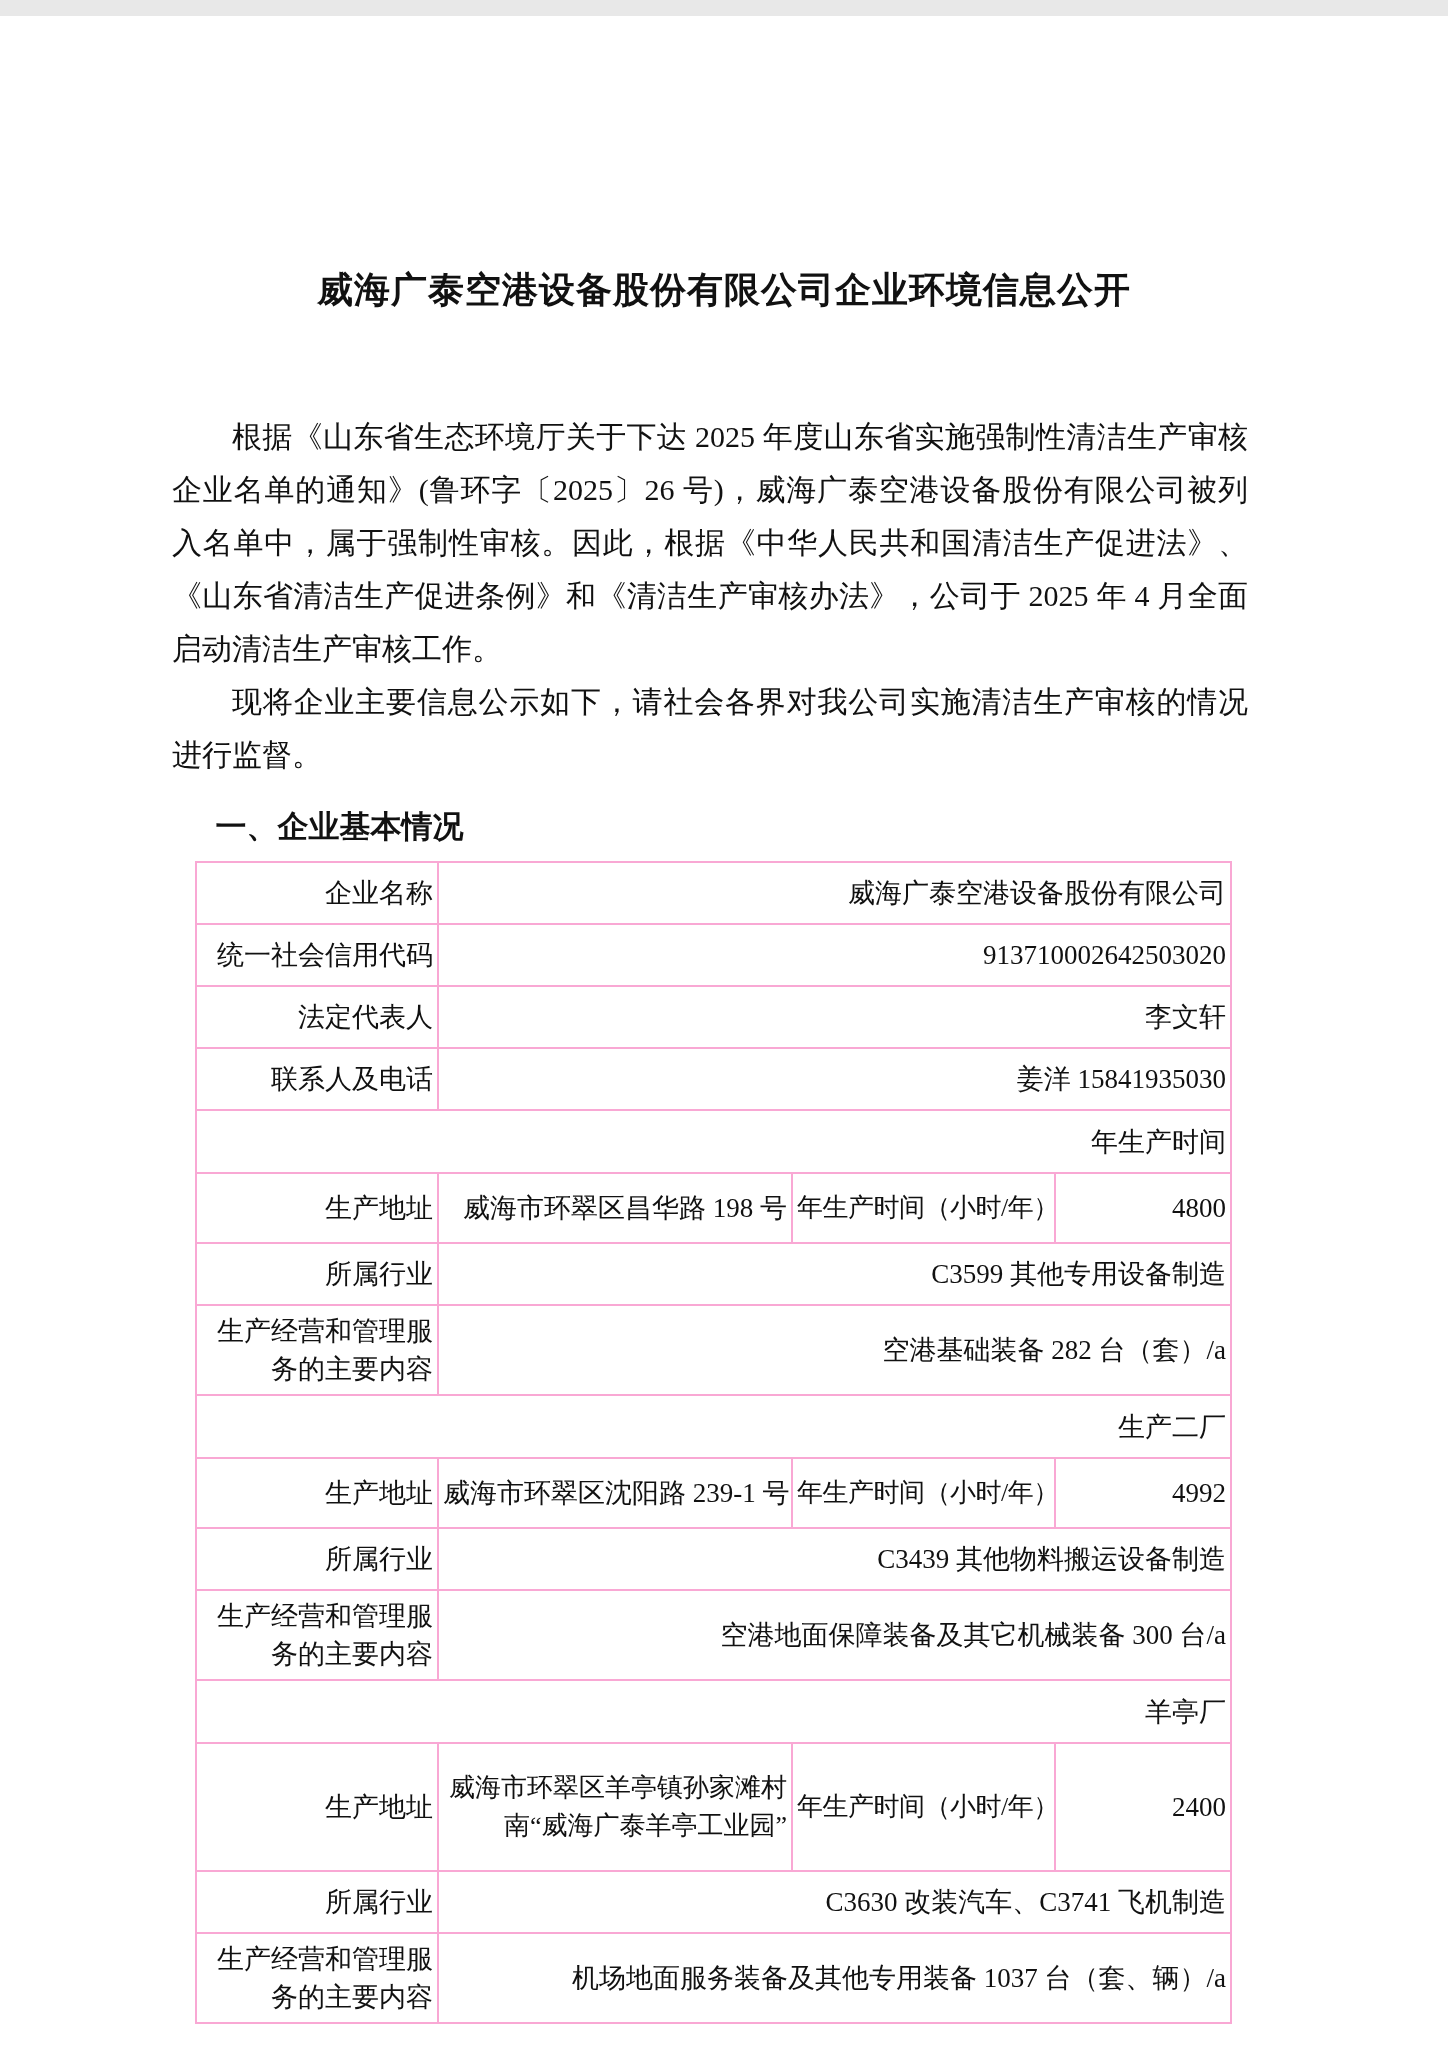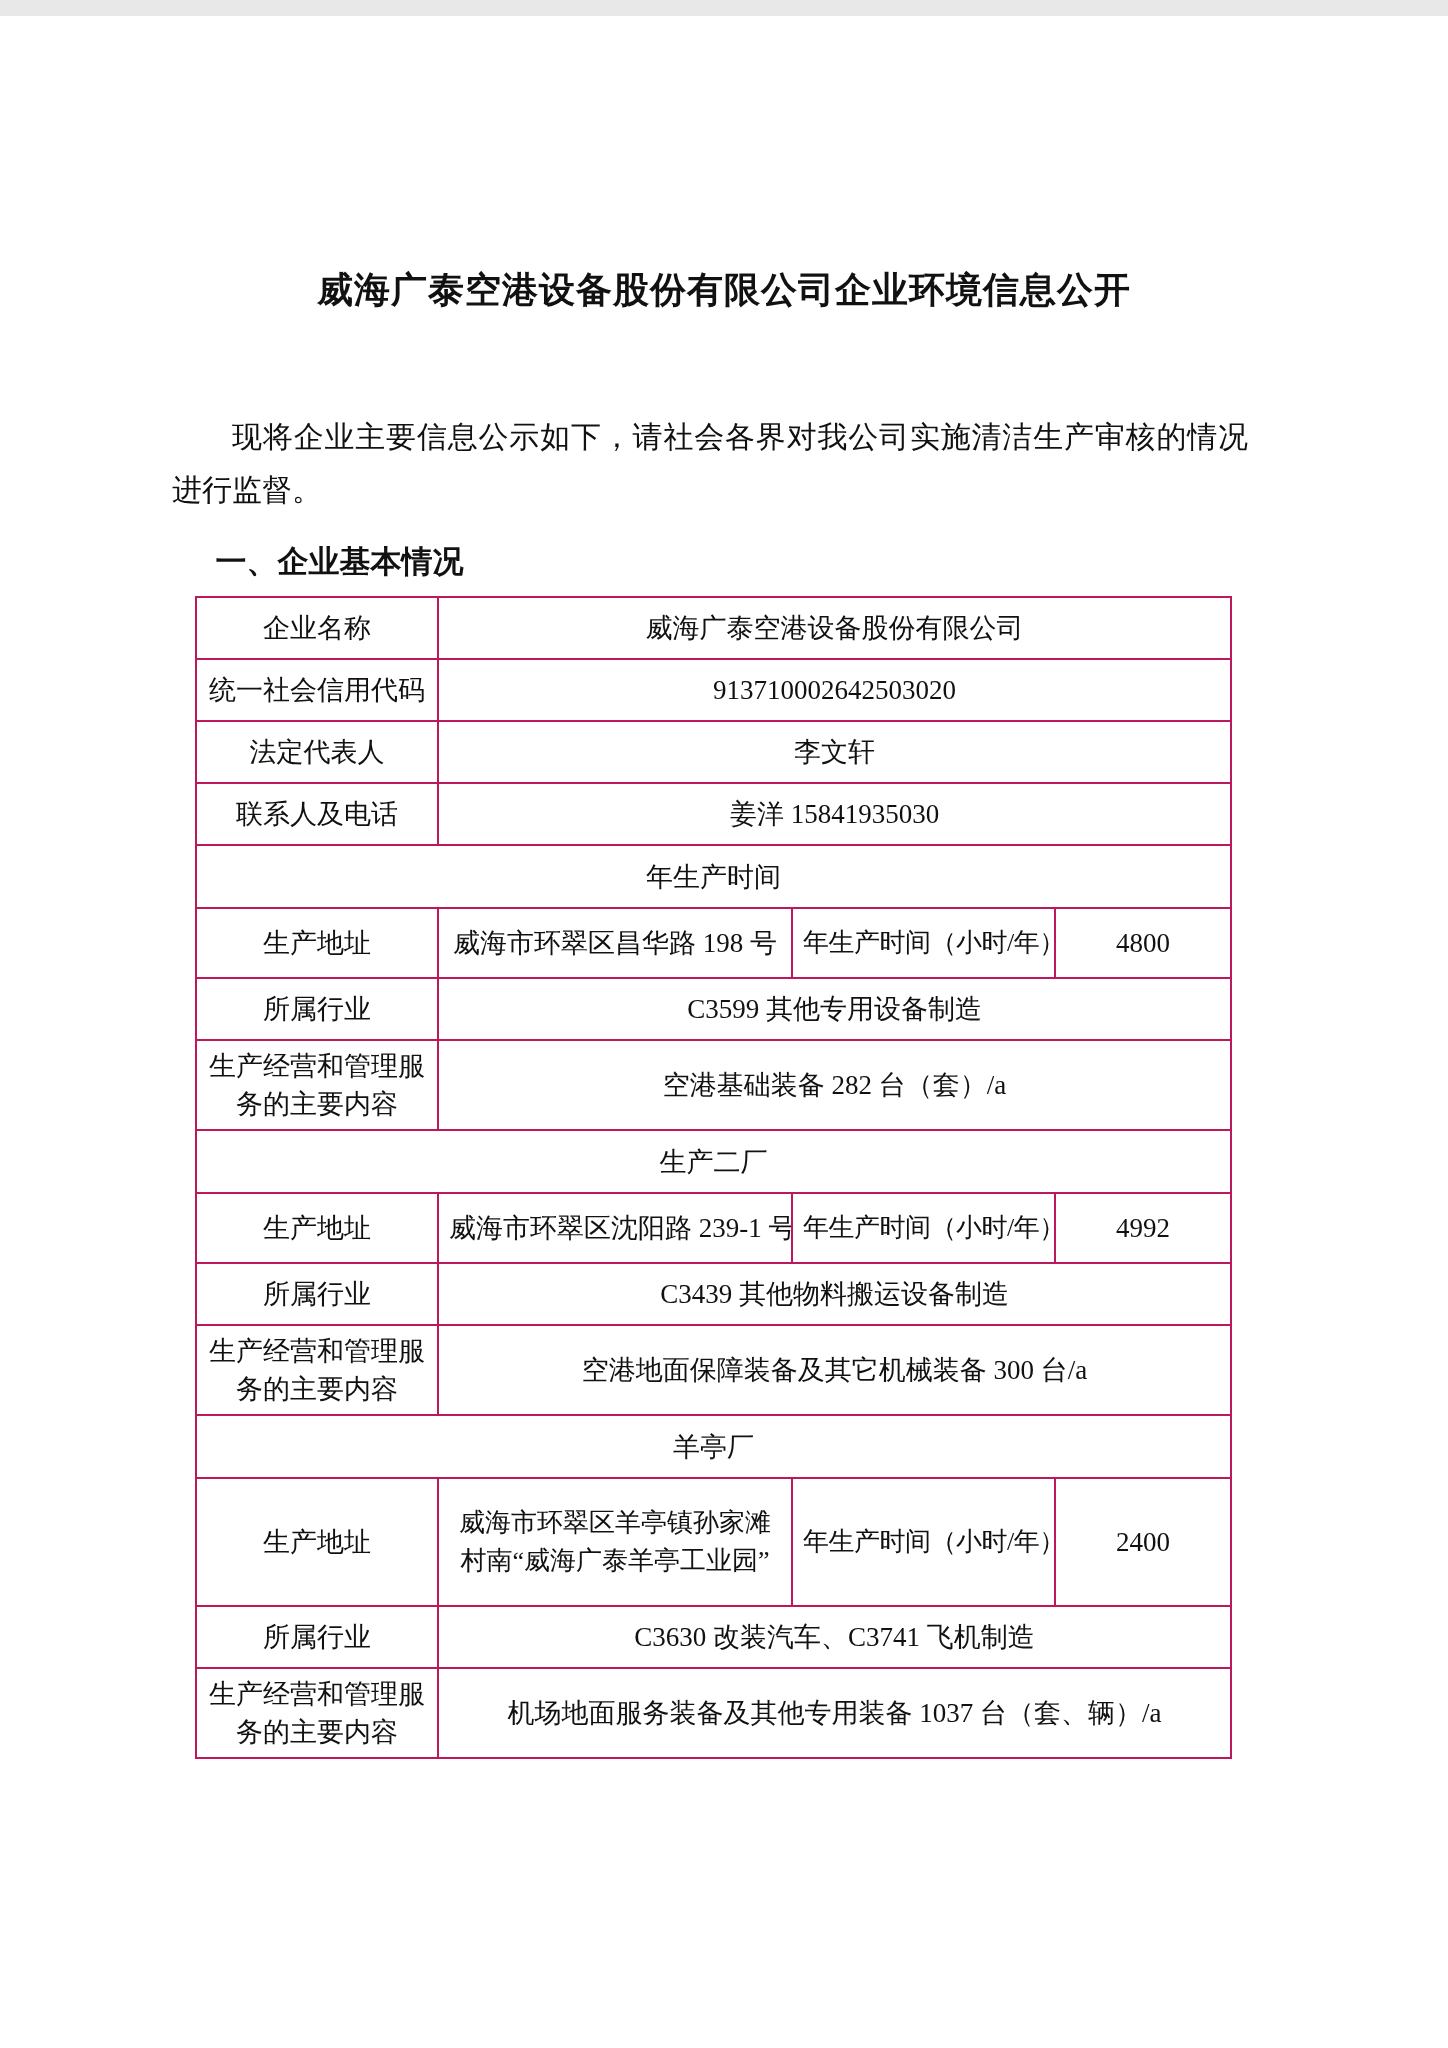--- a/index.html
+++ b/index.html
@@ -20,40 +20,41 @@
   .body-text p{margin:0;text-indent:2em;}
   .section-heading{
     margin:24px 0 0 172px;font-size:31px;font-weight:bold;
     line-height:44px;text-indent:1.4em;
   }
   table.info{
     margin:12px 0 0 195px;width:1035px;table-layout:fixed;
     border-collapse:collapse;font-size:27px;color:#111;
   }
   table.info td{
-    border:2px solid #be185d;text-align:center;vertical-align:middle;
-    padding:2px 10px;line-height:38px;overflow:hidden;
+    border:2px solid #f9a8d4;text-align:right;vertical-align:middle;
+    padding:2px 4px;line-height:38px;overflow:hidden;
   }
   tr.r-single td{height:56px;}
   tr.r-band td{height:57px;}
   tr.r-addr td{height:64px;}
   tr.r-wide td{height:84px;}
   tr.r-addr2 td{height:122px;}
   td.nowrap{white-space:nowrap;}
   td.tight{white-space:nowrap;font-size:26px;letter-spacing:-0.5px;}
   td.addr-wrap{font-size:26px;line-height:44px;}
 </style>
 </head>
 <body>
 
 <div class="page">
 
   <h1 class="doc-title">威海广泰空港设备股份有限公司企业环境信息公开</h1>
 
   <div class="body-text">
+    <p>根据《山东省生态环境厅关于下达 2025 年度山东省实施强制性清洁生产审核企业名单的通知》(鲁环字〔2025〕26 号)，威海广泰空港设备股份有限公司被列入名单中，属于强制性审核。因此，根据《中华人民共和国清洁生产促进法》、《山东省清洁生产促进条例》和《清洁生产审核办法》，公司于 2025 年 4 月全面启动清洁生产审核工作。</p>
     <p>现将企业主要信息公示如下，请社会各界对我公司实施清洁生产审核的情况进行监督。</p>
   </div>
 
   <div class="section-heading">一、企业基本情况</div>
 
   <table class="info">
     <colgroup>
         <col style="width:242px">
         <col style="width:354px">
         <col style="width:263px">

